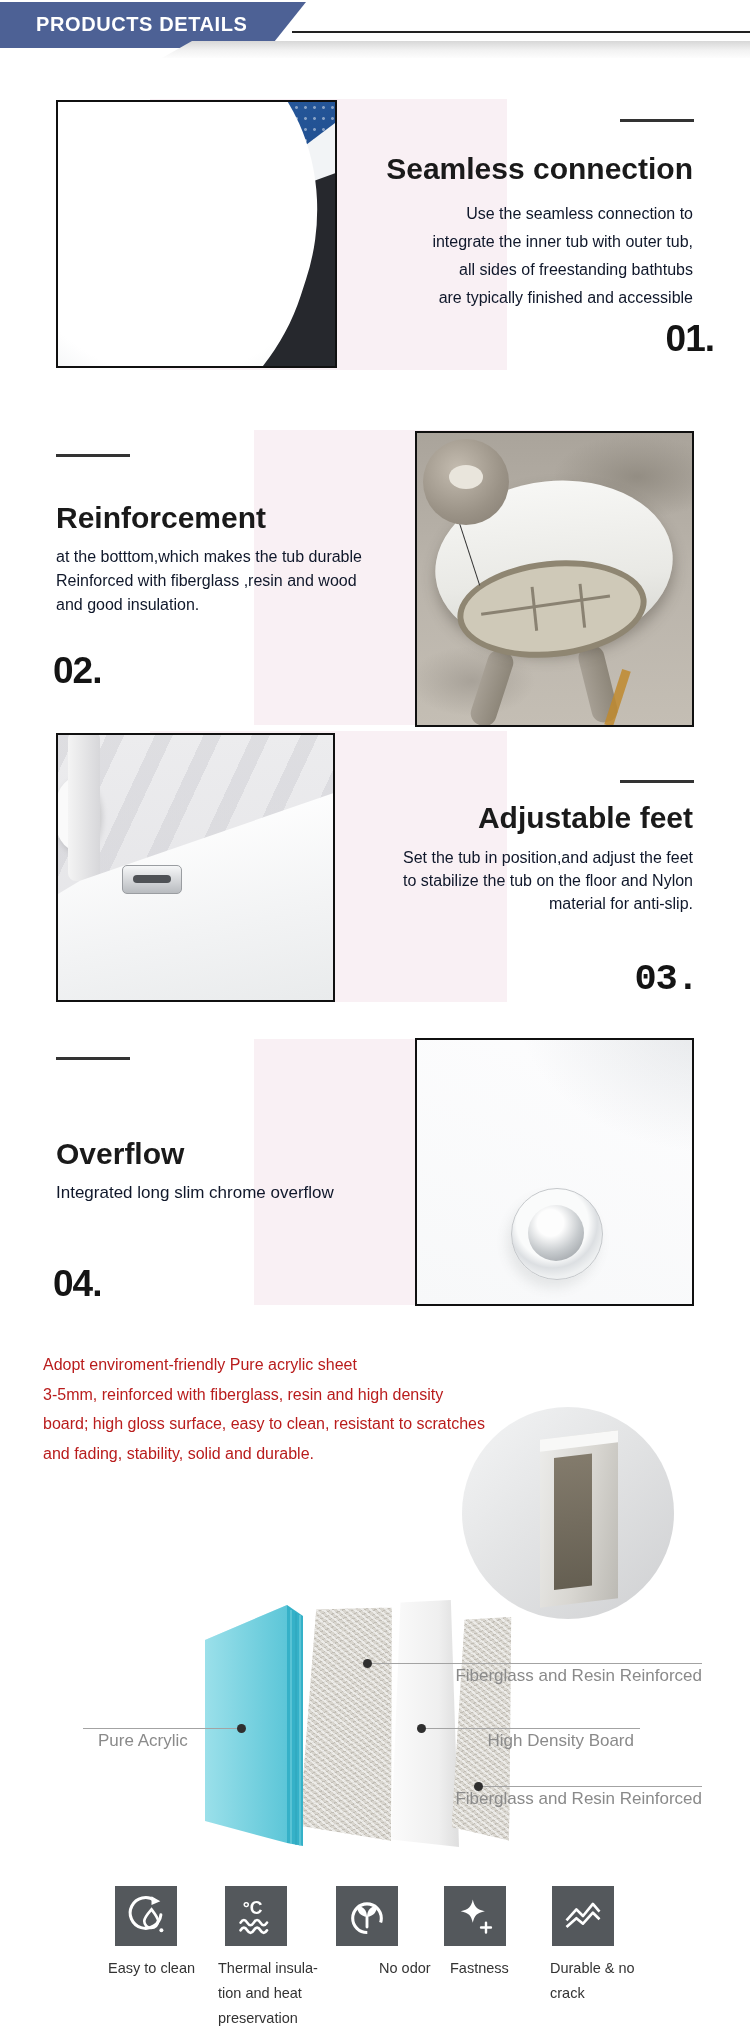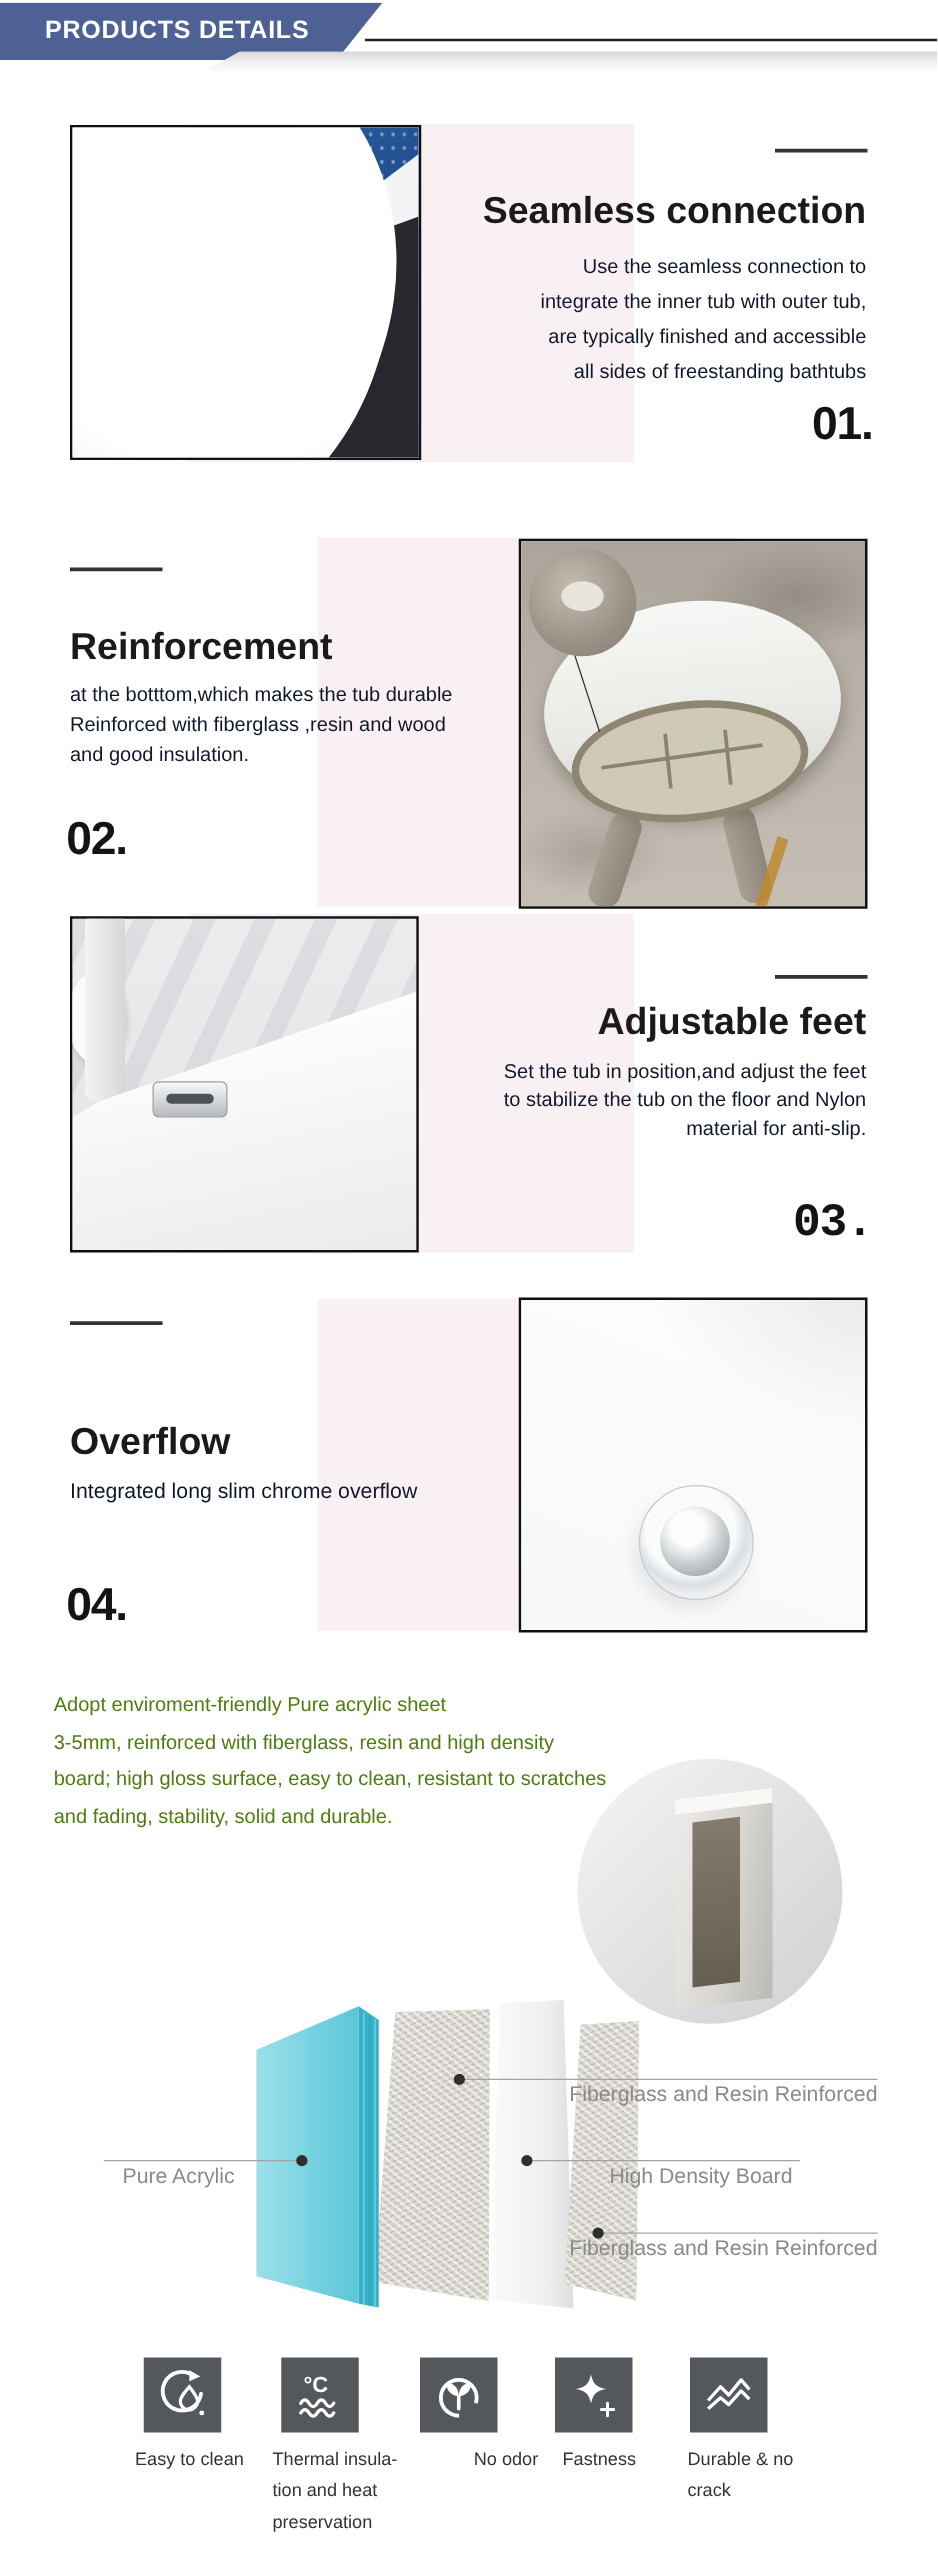--- a/index.html
+++ b/index.html
@@ -76,21 +76,21 @@
   .p4-bg{left:0;top:0;right:0;bottom:0;background:
       radial-gradient(130% 95% at 112% -12%,rgba(208,212,216,.6) 0%,transparent 58%),
       linear-gradient(200deg,#fdfdfe 0%,#f7f8f9 100%);}
   .p4-drain{left:94px;top:148px;width:90px;height:90px;border-radius:50%;
       background:radial-gradient(circle at 45% 38%,#fafbfb 48%,#dcdfe2 60%,#eef0f1 72%);
       border:1px solid #c5c8cb;box-shadow:-4px 8px 12px rgba(90,95,100,.12);}
   .p4-hole{left:16px;top:16px;width:56px;height:56px;border-radius:50%;
       background:radial-gradient(circle at 40% 32%,#fdfdfd 26%,#c6cacd 58%,#8d9297 100%);}
 
   
-  .mat-para{left:43px;top:1350px;font-size:16px;line-height:29.5px;color:#4d7c0f;white-space:nowrap;}
+  .mat-para{left:43px;top:1350px;font-size:16px;line-height:29.5px;color:#b91c1c;white-space:nowrap;}
   .mat-circle{left:462px;top:1407px;width:212px;height:212px;border-radius:50%;overflow:hidden;
       background:linear-gradient(135deg,#f4f5f6 0%,#e3e4e5 45%,#cfd0d2 100%);}
   .mat-chan{left:78px;top:28px;width:78px;height:168px;transform:skewY(-7deg);
       background:linear-gradient(100deg,#ececea 0%,#d8d6d1 55%,#bcbab4 100%);}
   .mat-chan-slot{left:14px;top:20px;width:38px;height:132px;
       background:linear-gradient(180deg,#837b6c,#655f52);}
   .mat-chan-rim{left:0;top:0;width:78px;height:12px;background:#f8f8f7;}
 
   .sheet{background-color:#d8d5ce;background-image:
       repeating-linear-gradient(37deg,rgba(255,255,255,.55) 0 2px,transparent 2px 5px),
@@ -127,24 +127,24 @@
     <div class="abs p1-water"></div>
     <div class="abs p1-wedge"></div>
     <div class="abs p1-dark"></div>
     <div class="abs p1-tub"></div>
   </div>
   <div class="abs rule" style="left:620px;top:119px;width:74px;"></div>
   <div class="abs sec-title ta-r" style="right:57px;top:152px;">Seamless connection</div>
   <div class="abs sec-para ta-r" style="right:57px;top:200px;line-height:28px;">
     <div>Use the  seamless connection to</div>
     <div>integrate the inner tub with outer tub,</div>
+    <div>all sides of freestanding bathtubs</div>
     <div>are typically finished and accessible</div>
-    <div>all sides of freestanding bathtubs</div>
-  </div>
-  <div class="abs sec-num" style="right:52px;top:318px;text-align:center;">01.</div>
+  </div>
+  <div class="abs sec-num" style="right:36px;top:318px;text-align:center;">01.</div>
 
   <div class="abs pink" style="left:254px;top:430px;width:336px;height:295px;"></div>
   <div class="abs photo" style="left:415px;top:431px;width:279px;height:296px;">
     <div class="abs p2-bg"></div>
     <div class="abs p2-leg" style="left:62px;top:216px;transform:rotate(18deg);"></div>
     <div class="abs p2-leg" style="left:168px;top:212px;transform:rotate(-14deg);"></div>
     <div class="abs p2-tub"></div>
     <div class="abs p2-open">
       <div class="abs p2-bar" style="left:18px;top:36px;width:130px;transform:rotate(-2deg);"></div>
       <div class="abs p2-bar" style="left:70px;top:18px;width:3px;height:44px;"></div>

